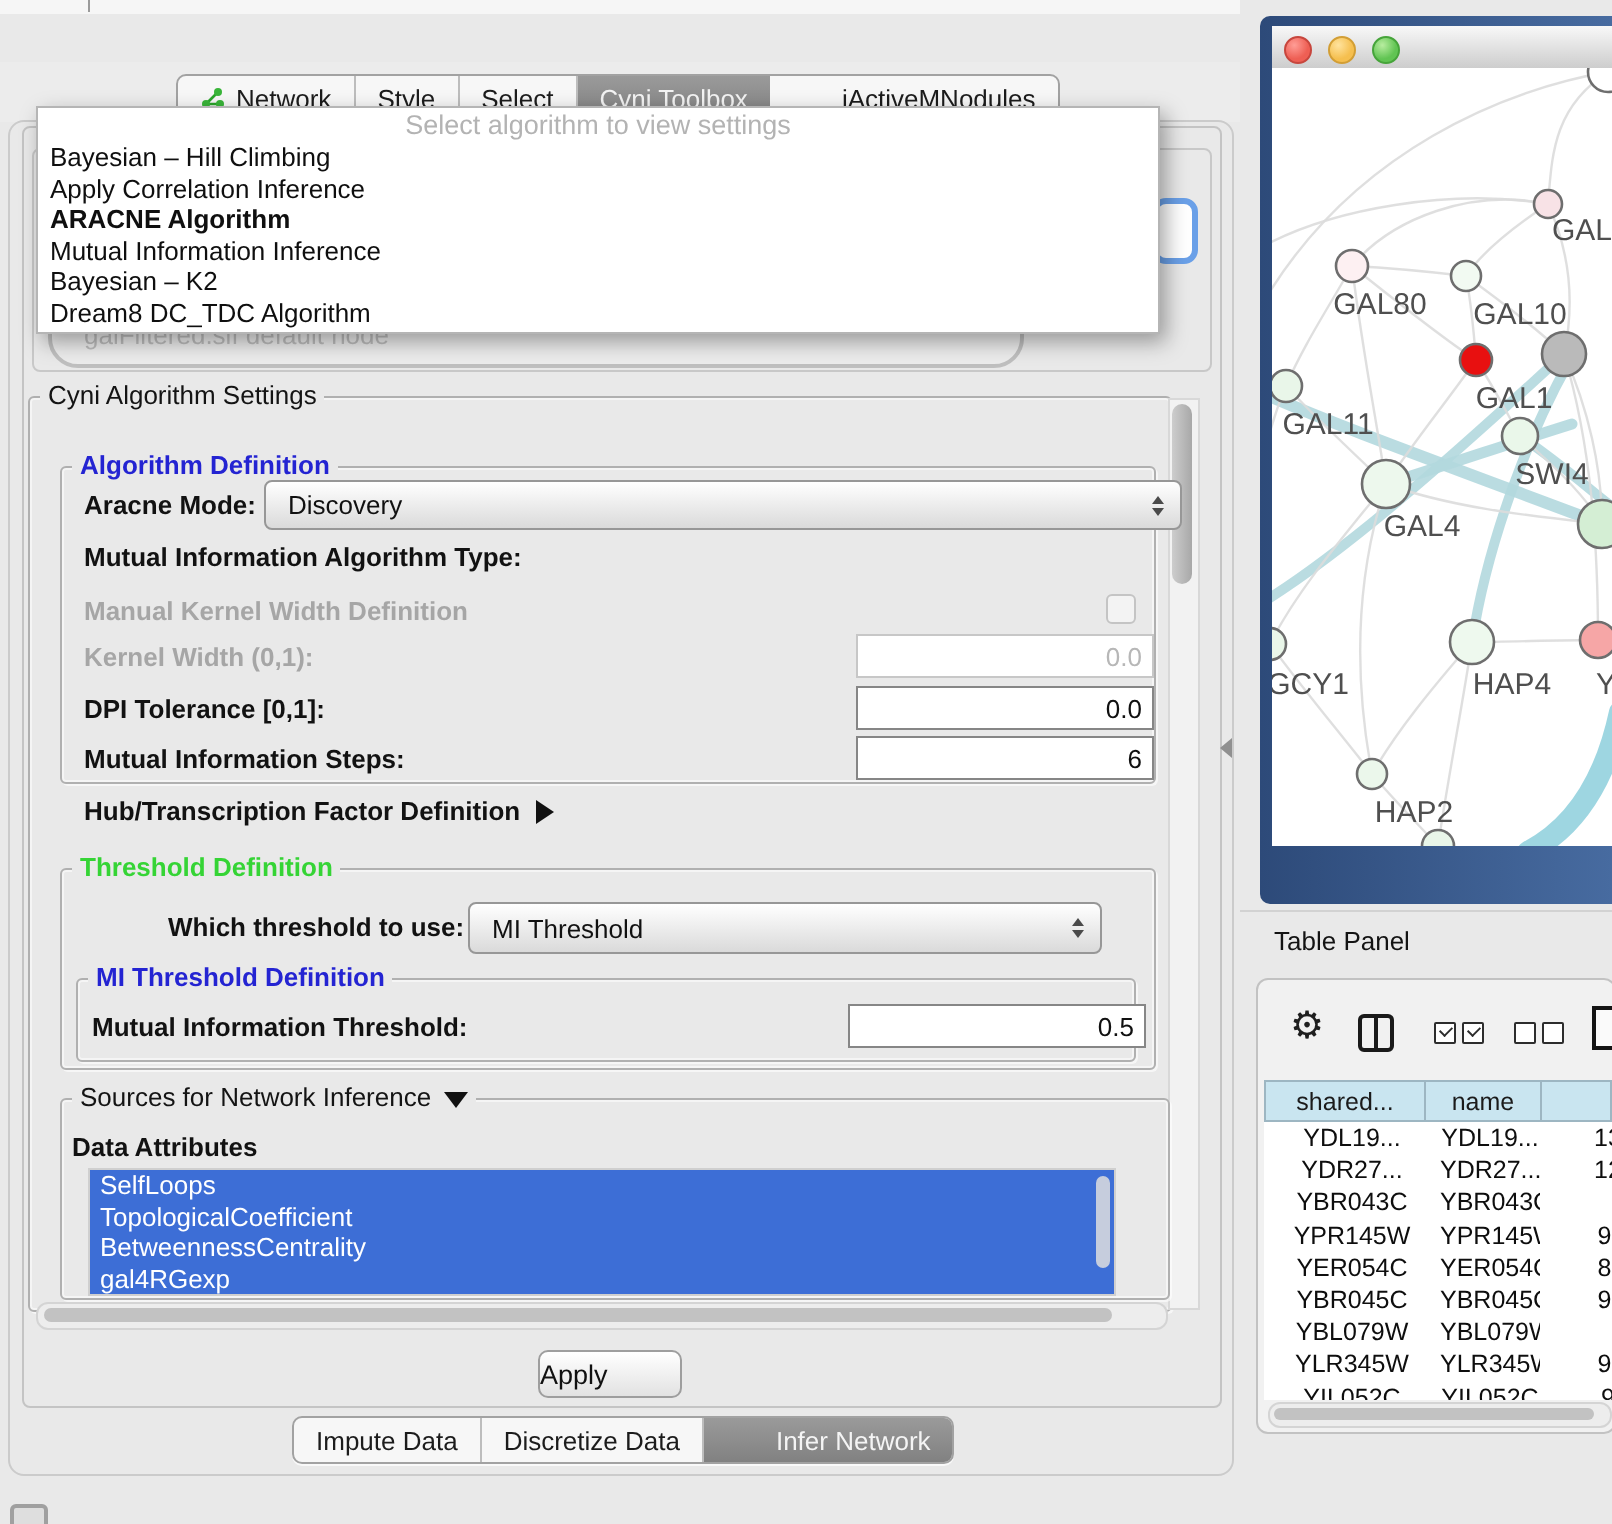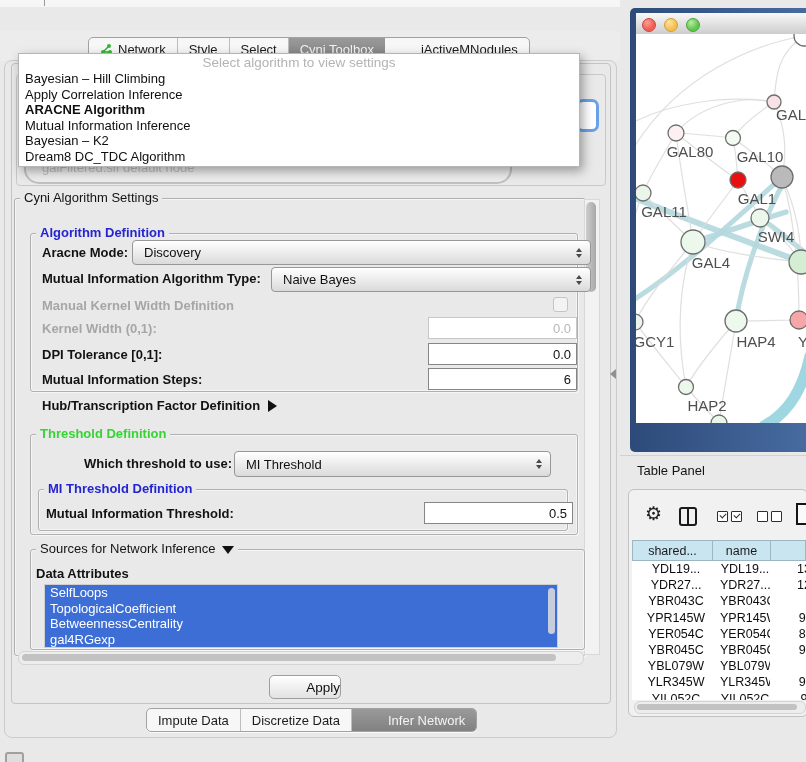--- a/index.html
+++ b/index.html
@@ -70,21 +70,21 @@
                 vertical-align:-1px;}
   .attr-list{position:absolute;background:#fff;border:1px solid #cfcfcf;overflow:hidden;}
   .attr-item{height:15.5px;display:flex;align-items:center;padding-left:5px;font-size:13px;color:#fff;}
   .attr-thumb{position:absolute;right:2px;top:3px;width:7px;height:46px;background:#c6cddd;border-radius:4px;}
   .vscroll{left:584px;top:199px;width:14px;height:454px;background:#f2f2f2;border:1px solid #d8d8d8;}
   .vthumb{position:absolute;left:1px;top:2px;width:10px;height:90px;border-radius:5px;
           background:linear-gradient(90deg,#cdcdcd,#a8a8a8);}
   .hscroll{position:absolute;background:#ededed;border:1px solid #d4d4d4;border-radius:6px;}
   .hthumb{position:absolute;top:2px;border-radius:5px;background:#c2c2c2;}
   .apply{left:269px;top:675px;width:70px;height:22px;border:1px solid #9e9e9e;border-radius:5px;
-         background:linear-gradient(#ffffff,#e2e2e2);display:flex;align-items:center;justify-content:flex-end;
+         background:linear-gradient(#ffffff,#e2e2e2);display:flex;align-items:center;justify-content:flex-start;
          font-size:13.5px;color:#111;}
   .divider-arrow{left:610px;top:369px;width:0;height:0;border-top:5px solid transparent;
                  border-bottom:5px solid transparent;border-right:6px solid #909090;}
   .dock-icon{left:5px;top:752px;width:15px;height:14px;border:2px solid #a0a0a0;border-radius:3px;background:#dedede;}
 
   
   .netwin{left:630px;top:8px;width:176px;height:444px;border-radius:5px 0 0 5px;
           background:linear-gradient(90deg,#2d4a79,#476ba0);}
   .nettitle{left:636px;top:13px;width:170px;height:21px;background:linear-gradient(#f8f8f8,#cdcdcd);
             border-bottom:1px solid #a8a8a8;}
@@ -181,27 +181,20 @@
   <span class="blabel" style="left:42px;top:245px;">Aracne Mode:</span>
   <div class="combo" style="left:132px;top:240px;width:438px;height:23px;">
     <span>Discovery</span>
     <span class="stepper">
         <span class="tri-up"></span>
         <span class="tri-down"></span>
       </span>
   </div>
 
   <span class="blabel" style="left:42px;top:271px;">Mutual Information Algorithm Type:</span>
-  <div class="combo" style="left:271px;top:267px;width:299px;height:23px;">
-    <span>Naive Bayes</span>
-    <span class="stepper">
-        <span class="tri-up"></span>
-        <span class="tri-down"></span>
-      </span>
-  </div>
 
   <span class="blabel dis" style="left:42px;top:298px;">Manual Kernel Width Definition</span>
   <span class="checkbox" style="left:553px;top:297px;"></span>
 
   <span class="blabel dis" style="left:42px;top:321px;">Kernel Width (0,1):</span>
   <div class="field dis" style="left:428px;top:317px;width:142px;height:20px;">
     <span>0.0</span>
   </div>
 
   <span class="blabel" style="left:42px;top:347px;">DPI Tolerance [0,1]:</span>

